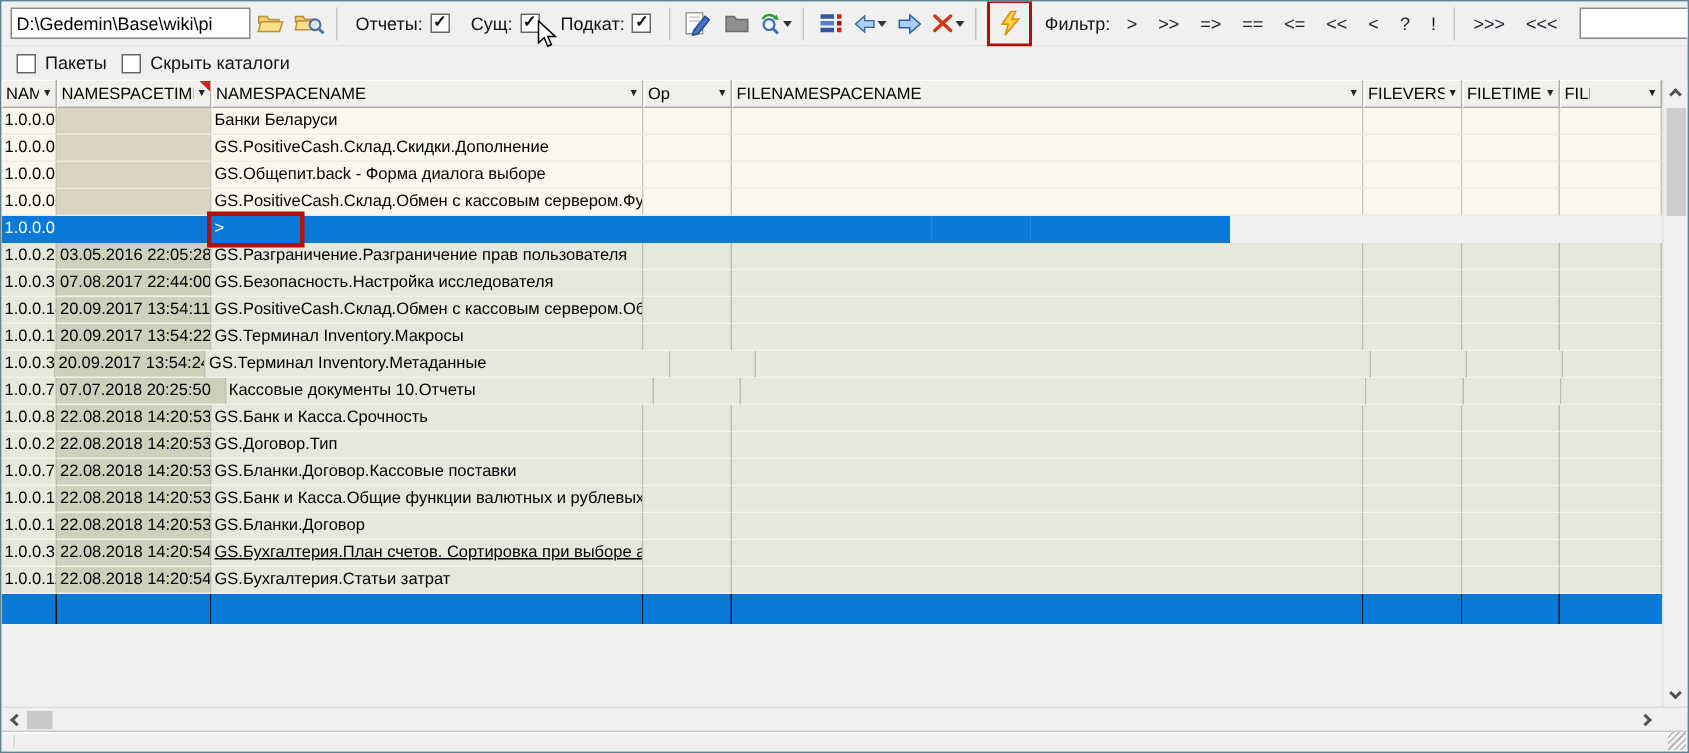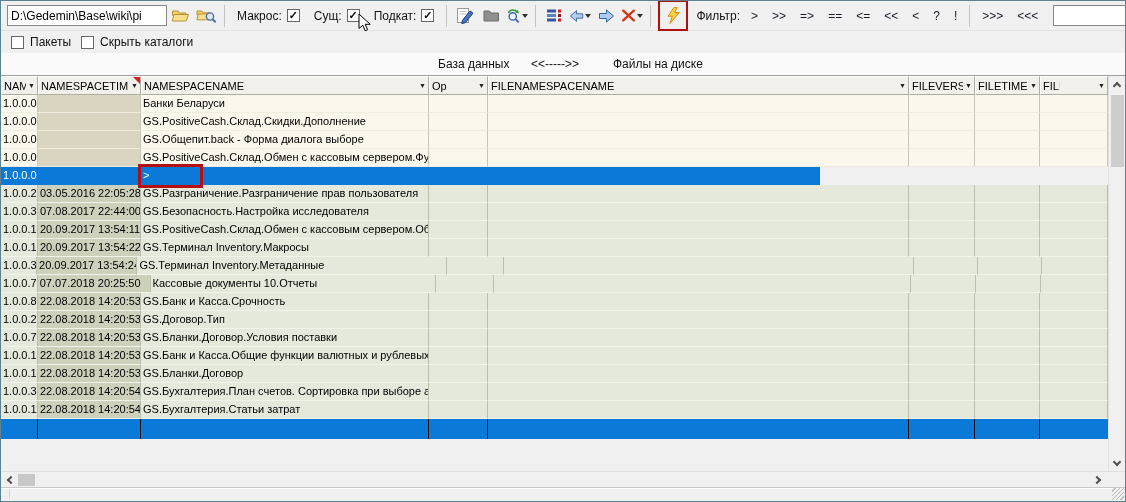--- a/index.html
+++ b/index.html
@@ -112,21 +112,21 @@
         <path d="M2.2,6 h12.3 l-2,5.8 H0.9 z" fill="#f8df8d" stroke="#b8923a"></path>
         <circle cx="14" cy="8.5" r="3.6" fill="#dfeaf8" fill-opacity="0.85" stroke="#4a6fa8" stroke-width="1.4"></circle>
         <line x1="16.6" y1="11.2" x2="19.6" y2="14.2" stroke="#4a6fa8" stroke-width="2"></line>
       </svg>
     </span>
 
     <span class="tsep"></span>
 
     <span id="tb-checks" style="display:inline-flex;align-items:center">
         <span class="cb-group">
-          <span class="cb-label">Макрос:</span>
+          <span class="cb-label">Отчеты:</span>
           <span class="checkbox checked">✓</span>
         </span>
         <span class="cb-group">
           <span class="cb-label">Сущ:</span>
           <span class="checkbox checked">✓</span>
         </span>
         <span class="cb-group">
           <span class="cb-label">Подкат:</span>
           <span class="checkbox checked">✓</span>
         </span>
@@ -223,25 +223,20 @@
           <span class="checkbox"></span>
           <span class="cb-label">Пакеты</span>
         </span>
         <span class="cb-group">
           <span class="checkbox"></span>
           <span class="cb-label">Скрыть каталоги</span>
         </span>
       </span>
   </div>
 
-  <div class="panel-header">
-    <span class="ph-db">База данных</span>
-    <span class="ph-arrows">&lt;&lt;-----&gt;&gt;</span>
-    <span class="ph-files">Файлы на диске</span>
-  </div>
 
   <div class="grid-wrap">
     <div class="grid">
       <div class="hrow" id="grid-header">
           <div class="hcell" style="width: 37px;">
             <span class="hlabel">NAME</span>
             <span class="harrow">▼</span>
           </div>
           <div class="hcell" style="width: 103px;">
             <span class="hlabel">NAMESPACETIMES</span>
@@ -399,21 +394,21 @@
             <div class="cell col-ns" style="width: 288px;">GS.Договор.Тип</div>
             <div class="cell col-op" style="width: 59px;"></div>
             <div class="cell col-file" style="width: 421px;"></div>
             <div class="cell col-ver" style="width: 66px;"></div>
             <div class="cell col-ftime" style="width: 65px;"></div>
             <div class="cell col-fsize" style="width: 68px;"></div>
           </div>
           <div class="row sage">
             <div class="cell col-name" style="width: 37px;">1.0.0.7</div>
             <div class="cell col-time" style="width: 103px;">22.08.2018 14:20:53</div>
-            <div class="cell col-ns" style="width: 288px;">GS.Бланки.Договор.Условия поставки</div>
+            <div class="cell col-ns" style="width: 288px;">GS.Бланки.Договор.Кассовые поставки</div>
             <div class="cell col-op" style="width: 59px;"></div>
             <div class="cell col-file" style="width: 421px;"></div>
             <div class="cell col-ver" style="width: 66px;"></div>
             <div class="cell col-ftime" style="width: 65px;"></div>
             <div class="cell col-fsize" style="width: 68px;"></div>
           </div>
           <div class="row sage">
             <div class="cell col-name" style="width: 37px;">1.0.0.1</div>
             <div class="cell col-time" style="width: 103px;">22.08.2018 14:20:53</div>
             <div class="cell col-ns" style="width: 288px;">GS.Банк и Касса.Общие функции валютных и рублевых</div>
@@ -429,21 +424,21 @@
             <div class="cell col-ns" style="width: 288px;">GS.Бланки.Договор</div>
             <div class="cell col-op" style="width: 59px;"></div>
             <div class="cell col-file" style="width: 421px;"></div>
             <div class="cell col-ver" style="width: 66px;"></div>
             <div class="cell col-ftime" style="width: 65px;"></div>
             <div class="cell col-fsize" style="width: 68px;"></div>
           </div>
           <div class="row sage">
             <div class="cell col-name" style="width: 37px;">1.0.0.3</div>
             <div class="cell col-time" style="width: 103px;">22.08.2018 14:20:54</div>
-            <div class="cell col-ns" style="width: 288px;">GS.Бухгалтерия.План счетов. Сортировка при выборе а</div>
+            <div class="cell col-ns" style="width: 288px; text-decoration: underline;">GS.Бухгалтерия.План счетов. Сортировка при выборе а</div>
             <div class="cell col-op" style="width: 59px;"></div>
             <div class="cell col-file" style="width: 421px;"></div>
             <div class="cell col-ver" style="width: 66px;"></div>
             <div class="cell col-ftime" style="width: 65px;"></div>
             <div class="cell col-fsize" style="width: 68px;"></div>
           </div>
           <div class="row sage">
             <div class="cell col-name" style="width: 37px;">1.0.0.11</div>
             <div class="cell col-time" style="width: 103px;">22.08.2018 14:20:54</div>
             <div class="cell col-ns" style="width: 288px;">GS.Бухгалтерия.Статьи затрат</div>

